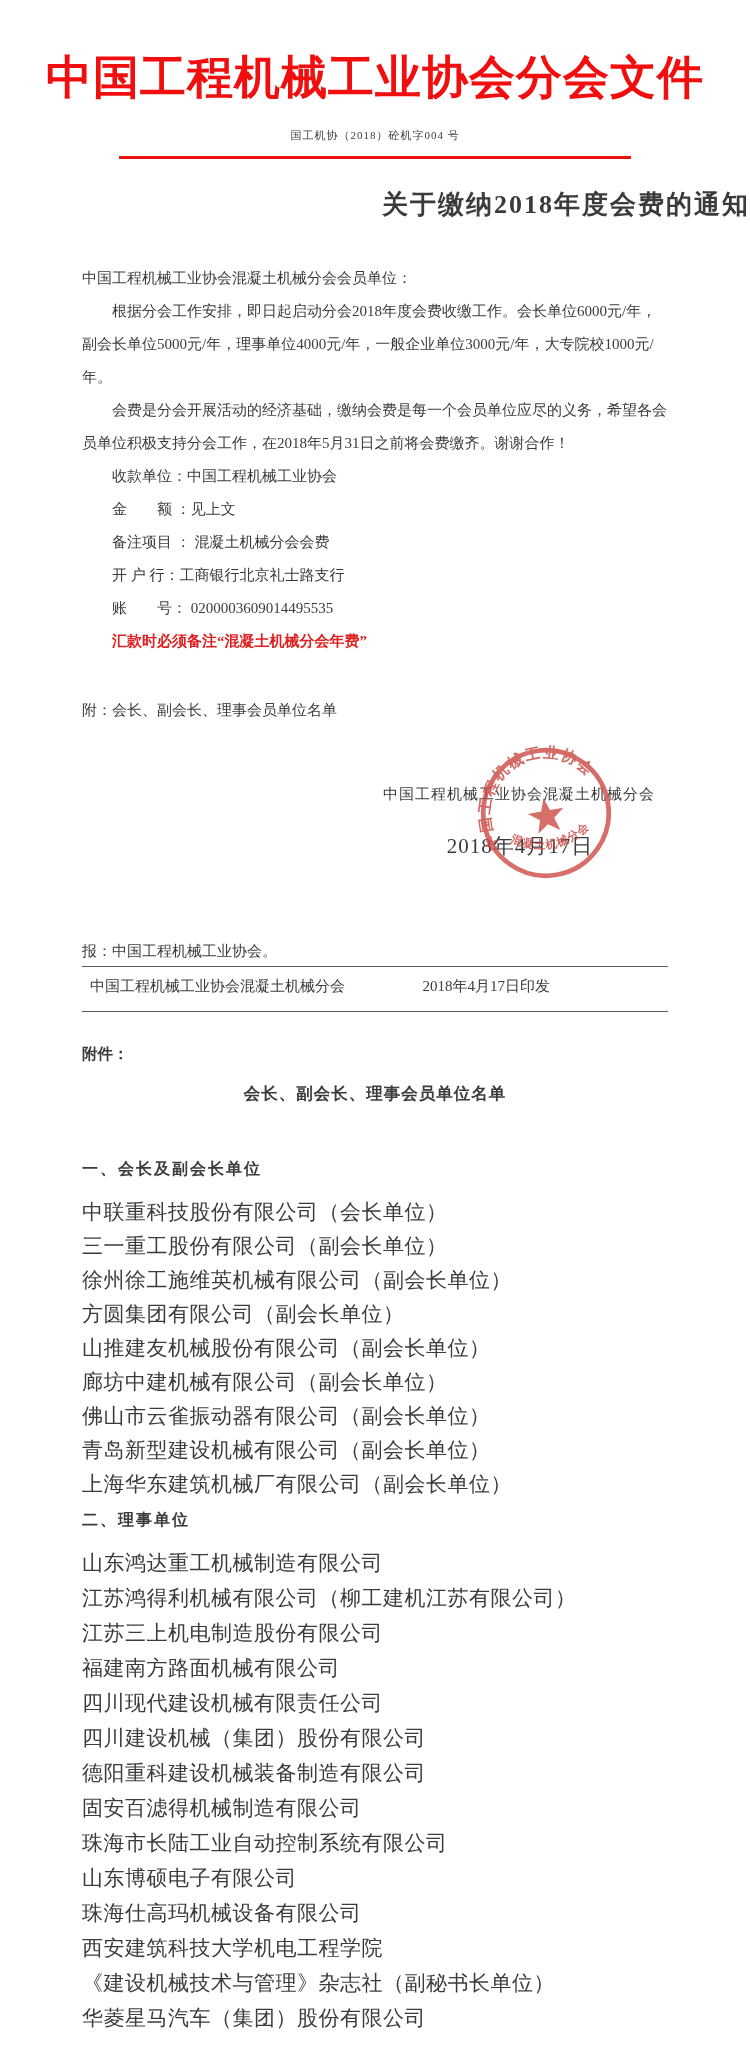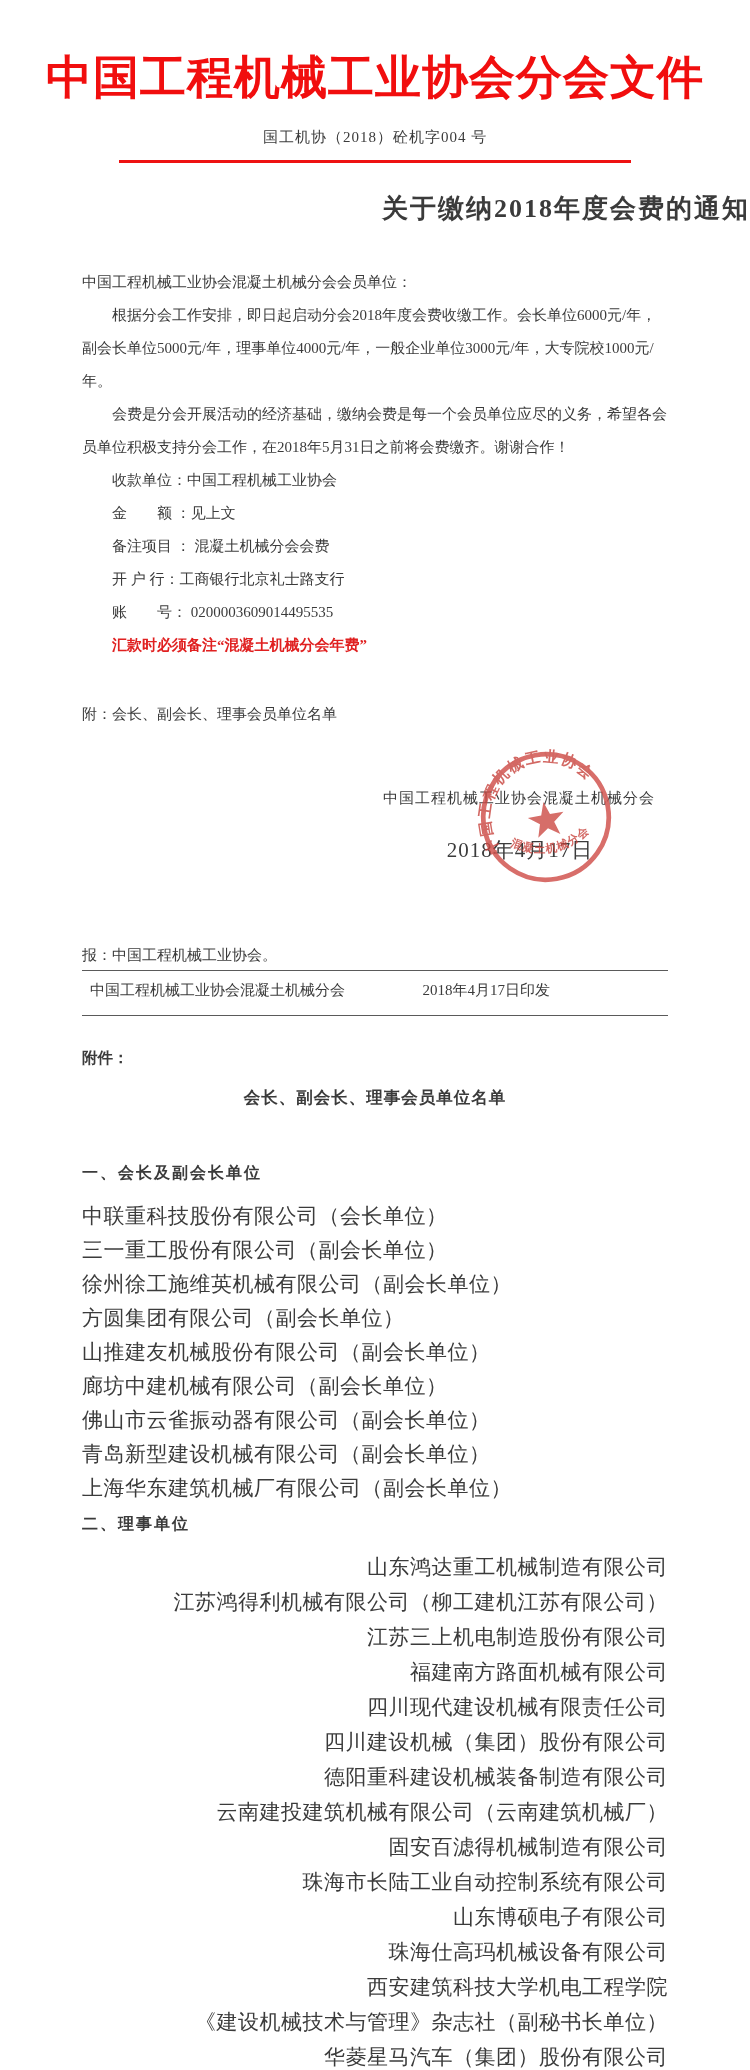--- a/index.html
+++ b/index.html
@@ -19,21 +19,21 @@
     color:#f10e0e;
     font-size:46px;
     font-weight:bold;
     letter-spacing:1px;
     line-height:1.3;
     white-space:nowrap;
   }
   .doc-number{
     margin-top:20px;
     text-align:center;
-    font-size:15px;
+    font-size:11px;
     letter-spacing:1px;
   }
   .red-rule{
     width:512px;height:3px;
     margin:13px auto 0 auto;
     background:#ee1111;
   }
   .notice-title{
     margin-top:28px;
     text-align:right;
@@ -73,21 +73,21 @@
   .issue-date{ margin-right:118px;margin-left:40px; }
   .appendix-label{ margin-top:32px; font-weight:bold; font-size:15.5px; }
   .appendix-title{
     margin-top:18px; text-align:center;
     font-weight:bold; font-size:16.5px; letter-spacing:1px;
   }
   .section-title{ margin-top:54px; font-weight:bold; font-size:16px; letter-spacing:2px; }
   .section-title.second{ margin-top:6px;font-family:Liberation Serif, serif; }
   .member-list{ margin-top:24px; }
   .member-list .list-item{ font-size:21px; line-height:16px; margin-bottom:18px; letter-spacing:.5px; }
-  .member-list.directors .list-item{ margin-bottom:19px;text-align:right; }
+  .member-list.directors .list-item{ margin-bottom:19px; }
 </style>
 </head>
 <body>
 
 <div class="page">
 
   <div class="org-header">中国工程机械工业协会分会文件</div>
 
   <div class="doc-number">国工机协（2018）砼机字004 号</div>
 
@@ -156,21 +156,20 @@
 
     <div class="section-title second">二、理事单位</div>
     <div class="member-list directors">
         <div class="list-item">山东鸿达重工机械制造有限公司</div>
         <div class="list-item">江苏鸿得利机械有限公司（柳工建机江苏有限公司）</div>
         <div class="list-item">江苏三上机电制造股份有限公司</div>
         <div class="list-item">福建南方路面机械有限公司</div>
         <div class="list-item">四川现代建设机械有限责任公司</div>
         <div class="list-item">四川建设机械（集团）股份有限公司</div>
         <div class="list-item">德阳重科建设机械装备制造有限公司</div>
-        <div class="list-item">云南建投建筑机械有限公司（云南建筑机械厂）</div>
         <div class="list-item">固安百滤得机械制造有限公司</div>
         <div class="list-item">珠海市长陆工业自动控制系统有限公司</div>
         <div class="list-item">山东博硕电子有限公司</div>
         <div class="list-item">珠海仕高玛机械设备有限公司</div>
         <div class="list-item">西安建筑科技大学机电工程学院</div>
         <div class="list-item">《建设机械技术与管理》杂志社（副秘书长单位）</div>
         <div class="list-item">华菱星马汽车（集团）股份有限公司</div>
       </div>
 
   </div>

